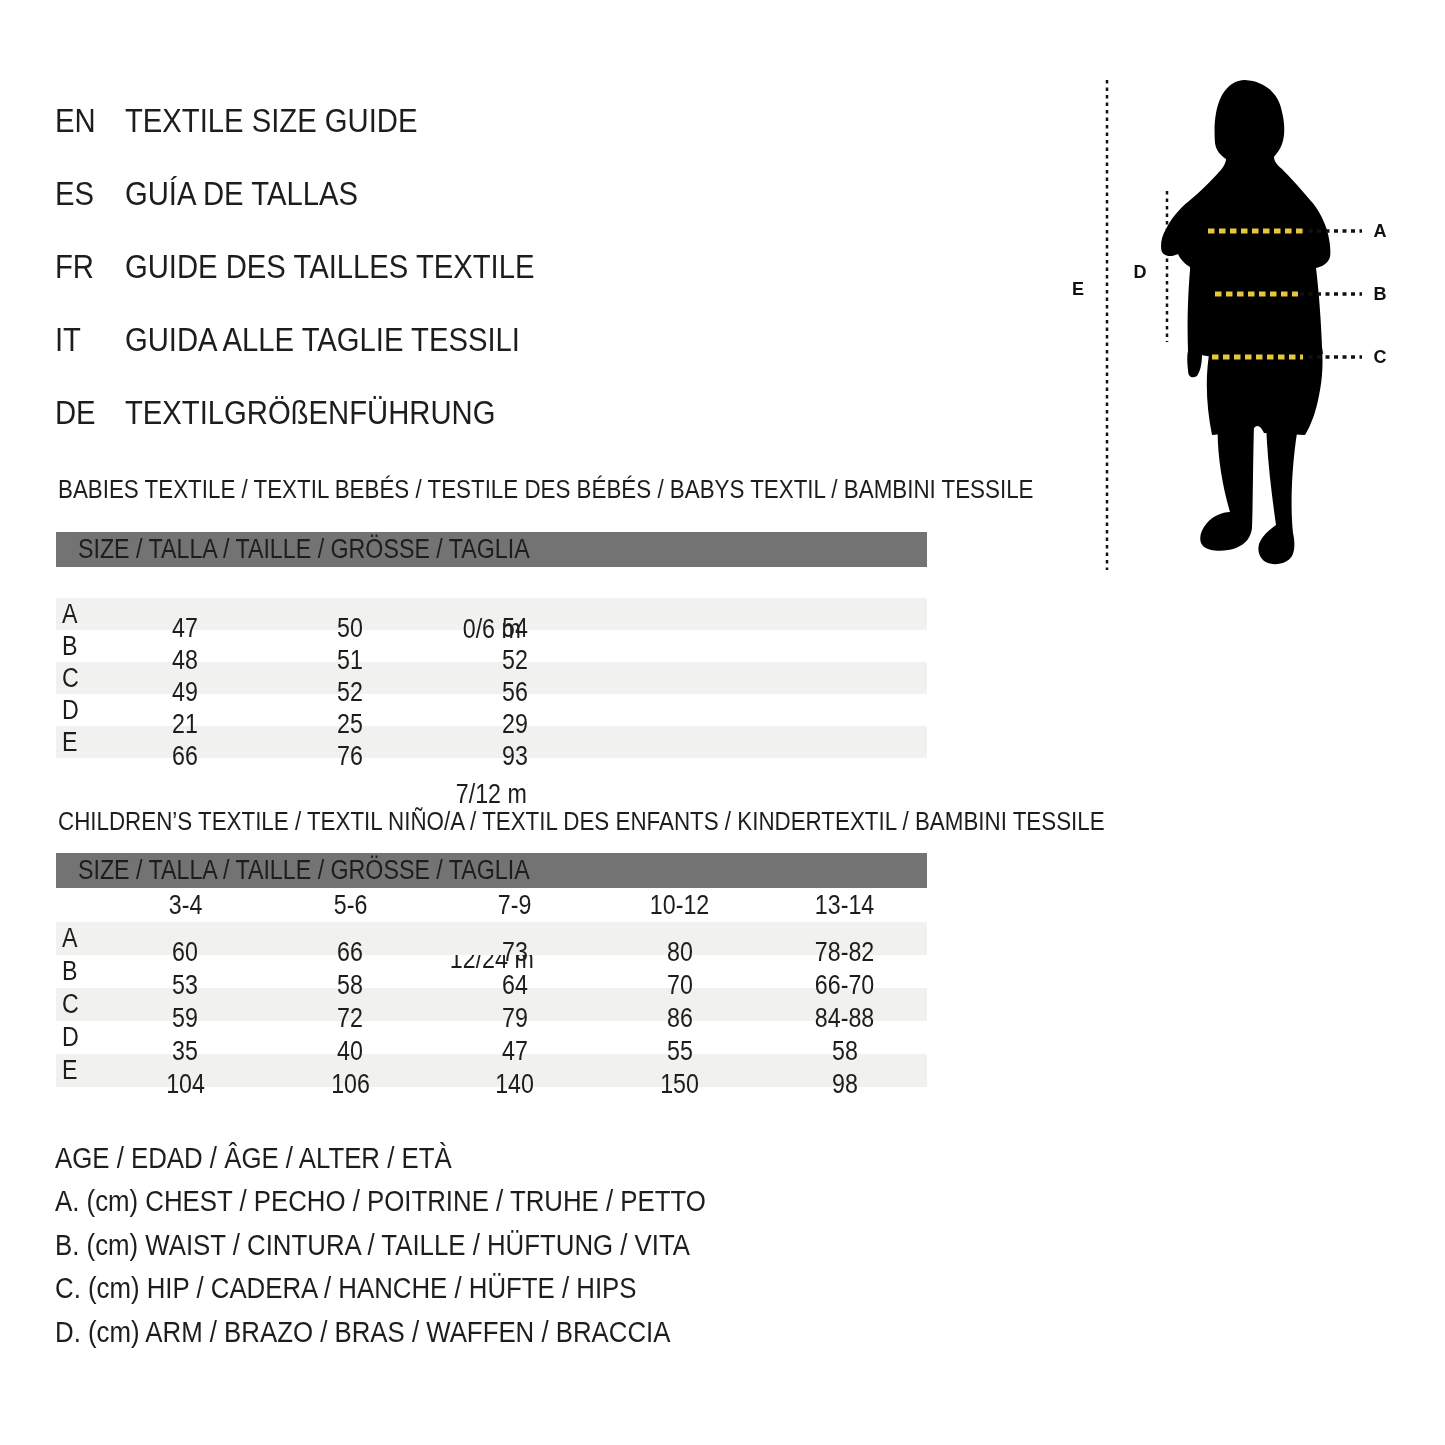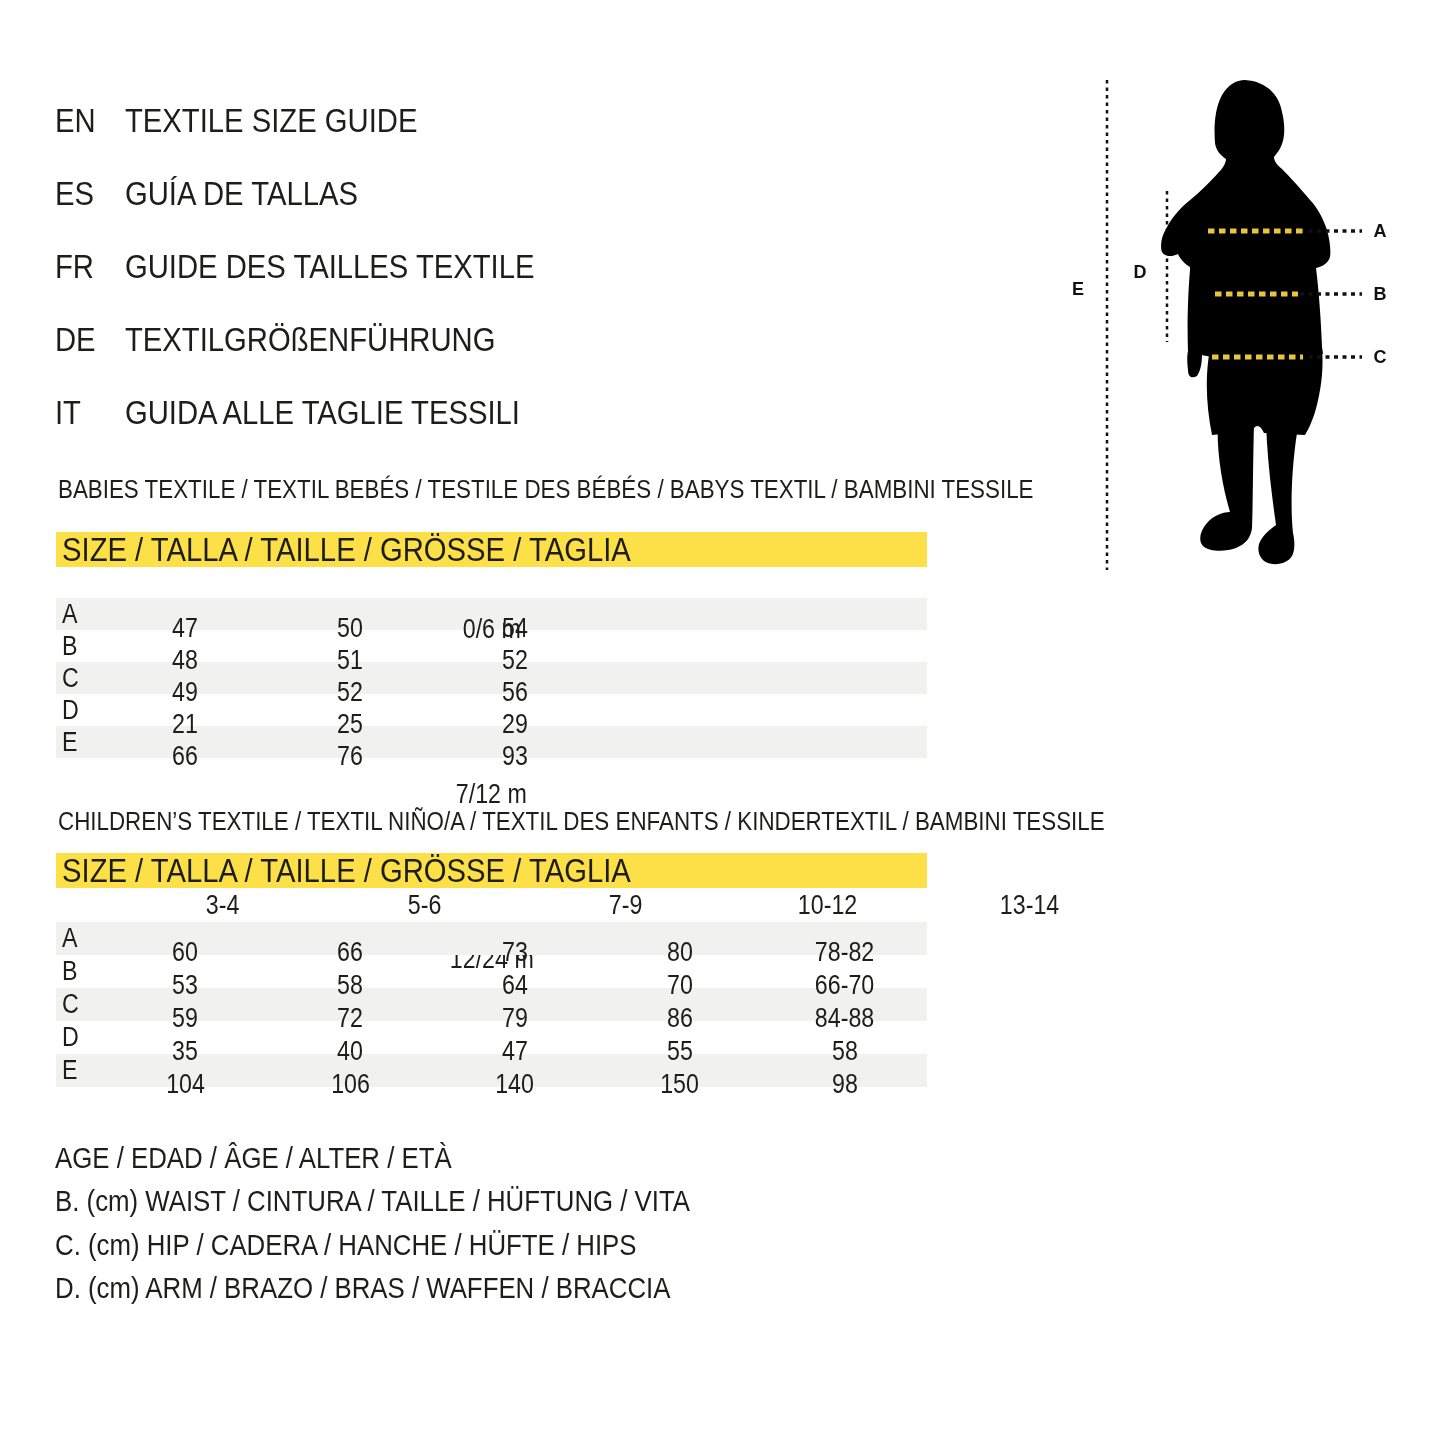--- a/index.html
+++ b/index.html
@@ -22,24 +22,24 @@
 
   
   .sec-title{position:absolute;left:58px;font-size:26px;line-height:26px;}
   .sec-title.babies{top:476px;text-align:center;}
   .sec-title.children{top:808px;}
 
   
   .sizetable{position:absolute;left:56px;width:871px;}
   .t-babies{top:532px;}
   .t-children{top:853px;}
-  .size-bar{height:35px;background:#fde047;display:flex;align-items:center;padding-left:6px;box-sizing:border-box;font-size:34px;}
+  .size-bar{height:35px;background:#737373;display:flex;align-items:center;padding-left:22px;box-sizing:border-box;font-size:27px;}
   .col-row{display:flex;align-items:center;font-size:27px;}
   .t-babies .col-row{height:31px;flex-direction:column;}
-  .t-children .col-row{height:34px;gap:37px;}
+  .t-children .col-row{height:34px;}
   .col-spacer{width:47px;flex:0 0 47px;}
   .col-cell{width:164.8px;flex:0 0 164.8px;text-align:center;}
   .d-row{display:flex;align-items:center;font-size:27px;}
   .t-babies .d-row{height:32px;}
   .t-children .d-row{height:33px;}
   .d-row.alt{background:#f1f1f0;}
   .letter-cell{width:47px;flex:0 0 47px;padding-left:6px;box-sizing:border-box;}
   .val-cell{width:164.8px;flex:0 0 164.8px;text-align:center;margin-top:28px;}
 
   
@@ -58,26 +58,26 @@
     </div>
     <div class="lang-row">
       <div class="lang-code"><span class="cond">ES</span></div>
       <div class="lang-title"><span class="cond">GUÍA DE TALLAS</span></div>
     </div>
     <div class="lang-row">
       <div class="lang-code"><span class="cond">FR</span></div>
       <div class="lang-title"><span class="cond">GUIDE DES TAILLES TEXTILE</span></div>
     </div>
     <div class="lang-row">
+      <div class="lang-code"><span class="cond">IT</span></div>
+      <div class="lang-title"><span class="cond">GUIDA ALLE TAGLIE TESSILI</span></div>
+    </div>
+    <div class="lang-row">
       <div class="lang-code"><span class="cond">DE</span></div>
       <div class="lang-title"><span class="cond">TEXTILGRÖßENFÜHRUNG</span></div>
-    </div>
-    <div class="lang-row">
-      <div class="lang-code"><span class="cond">IT</span></div>
-      <div class="lang-title"><span class="cond">GUIDA ALLE TAGLIE TESSILI</span></div>
     </div>
   </div>
 
   <div class="figure-wrap">
     <svg width="395" height="540" viewBox="0 0 395 540">
 
       <line x1="57" y1="20" x2="57" y2="510" stroke="#111111" stroke-width="2.5" stroke-dasharray="3.5 4"></line>
 
       <line x1="117" y1="131" x2="117" y2="282" stroke="#111111" stroke-width="2.5" stroke-dasharray="3.5 4"></line>
 
@@ -219,20 +219,23 @@
       <div class="val-cell"><span class="condc">150</span></div>
       <div class="val-cell"><span class="condc">98</span></div>
     </div>
   </div>
 
   <div class="legend">
     <div class="leg-line">
         <span class="cond">AGE / EDAD / ÂGE / ALTER / ETÀ</span>
       </div>
     <div class="leg-line">
+        <span class="cond">A. (cm) CHEST / PECHO / POITRINE / TRUHE / PETTO</span>
+      </div>
+    <div class="leg-line">
         <span class="cond">B. (cm) WAIST / CINTURA / TAILLE / HÜFTUNG / VITA</span>
       </div>
     <div class="leg-line">
         <span class="cond">C. (cm) HIP / CADERA / HANCHE / HÜFTE / HIPS</span>
       </div>
     <div class="leg-line">
         <span class="cond">D. (cm) ARM / BRAZO / BRAS / WAFFEN / BRACCIA</span>
       </div>
   </div>
 

